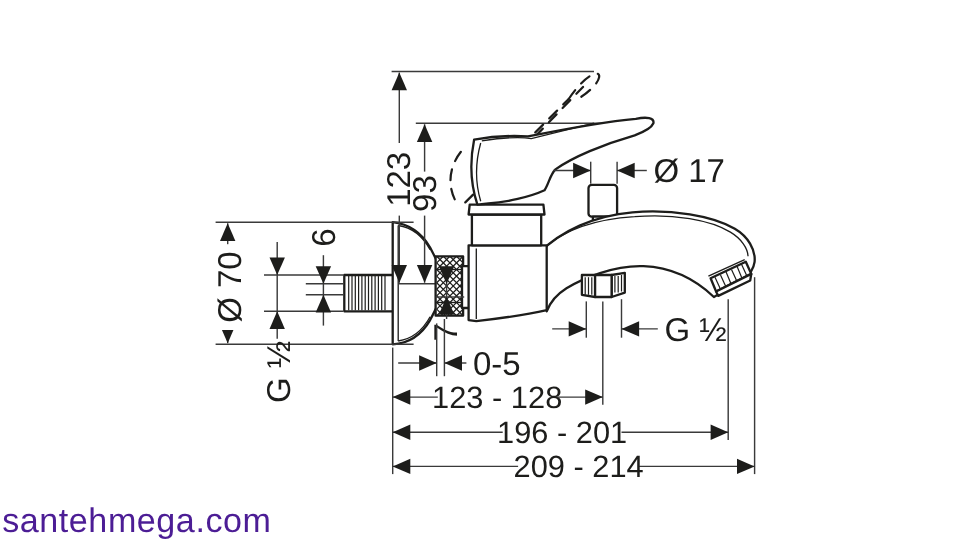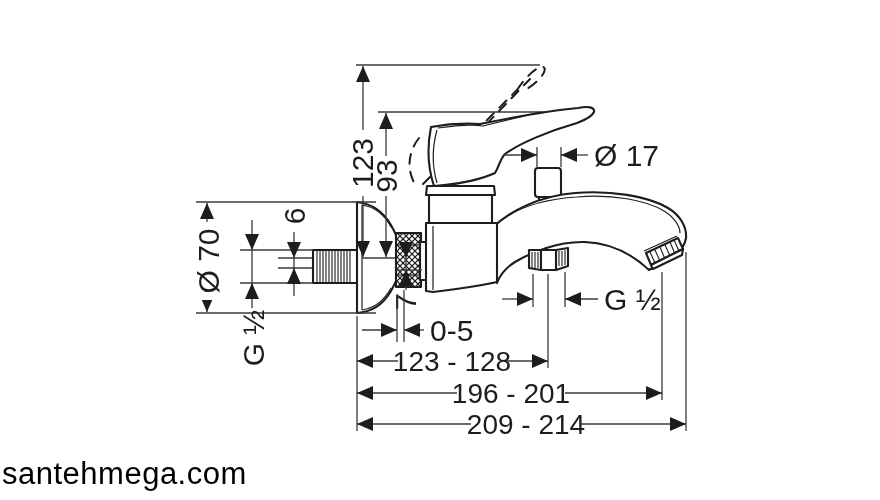--- a/index.html
+++ b/index.html
@@ -10,21 +10,21 @@
   .objw{stroke:#1d1d1b;stroke-width:2.1;fill:#ffffff;stroke-linejoin:round;}
   .thin{stroke:#1d1d1b;stroke-width:1.2;fill:none;}
   .hatch{stroke:#1d1d1b;stroke-width:1.1;fill:none;}
   .dim{stroke:#3a3a3a;stroke-width:1.3;fill:none;}
   .dashed{stroke:#1d1d1b;stroke-width:2;fill:none;stroke-dasharray:10 8;stroke-linecap:round;}
   .arr{fill:#1d1d1b;stroke:none;}
   .lbl{fill:#1d1d1b;font-size:30px;font-family:"Liberation Sans",sans-serif;}
   .lblsm{fill:#1d1d1b;font-size:28px;font-family:"Liberation Sans",sans-serif;}
   .mask{fill:#ffffff;stroke:none;}
   .watermark{position:absolute;left:2px;top:456px;font-size:31px;letter-spacing:.5px;
-             color:#000000;font-family:"Liberation Sans",sans-serif;}
+             color:#4c1d95;font-family:"Liberation Sans",sans-serif;}
 </style>
 </head>
 <body>
 
 <div class="canvas">
 <svg width="880" height="500" viewBox="0 0 880 500">
 
   <g>
     <line class="dim" x1="356" y1="65" x2="540" y2="65"></line>
     <line class="dim" x1="378" y1="112" x2="592" y2="112"></line>

